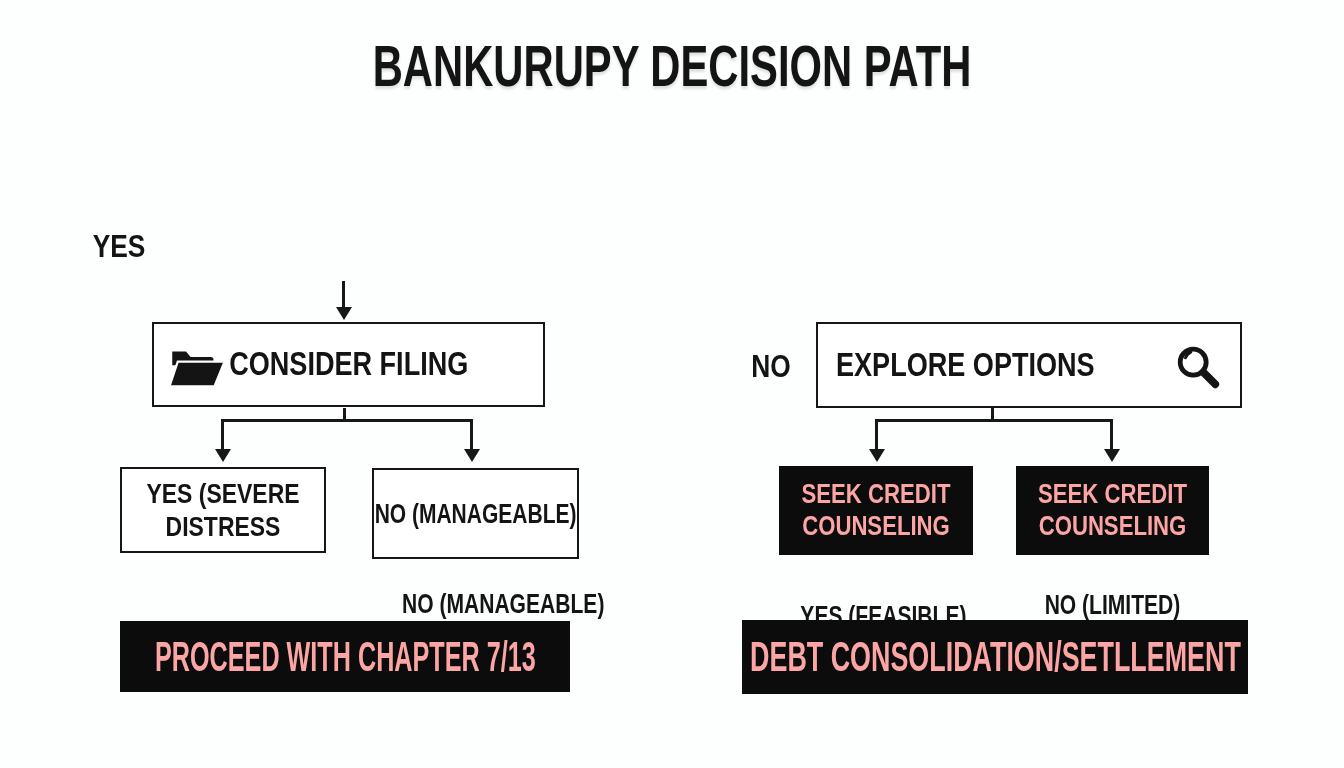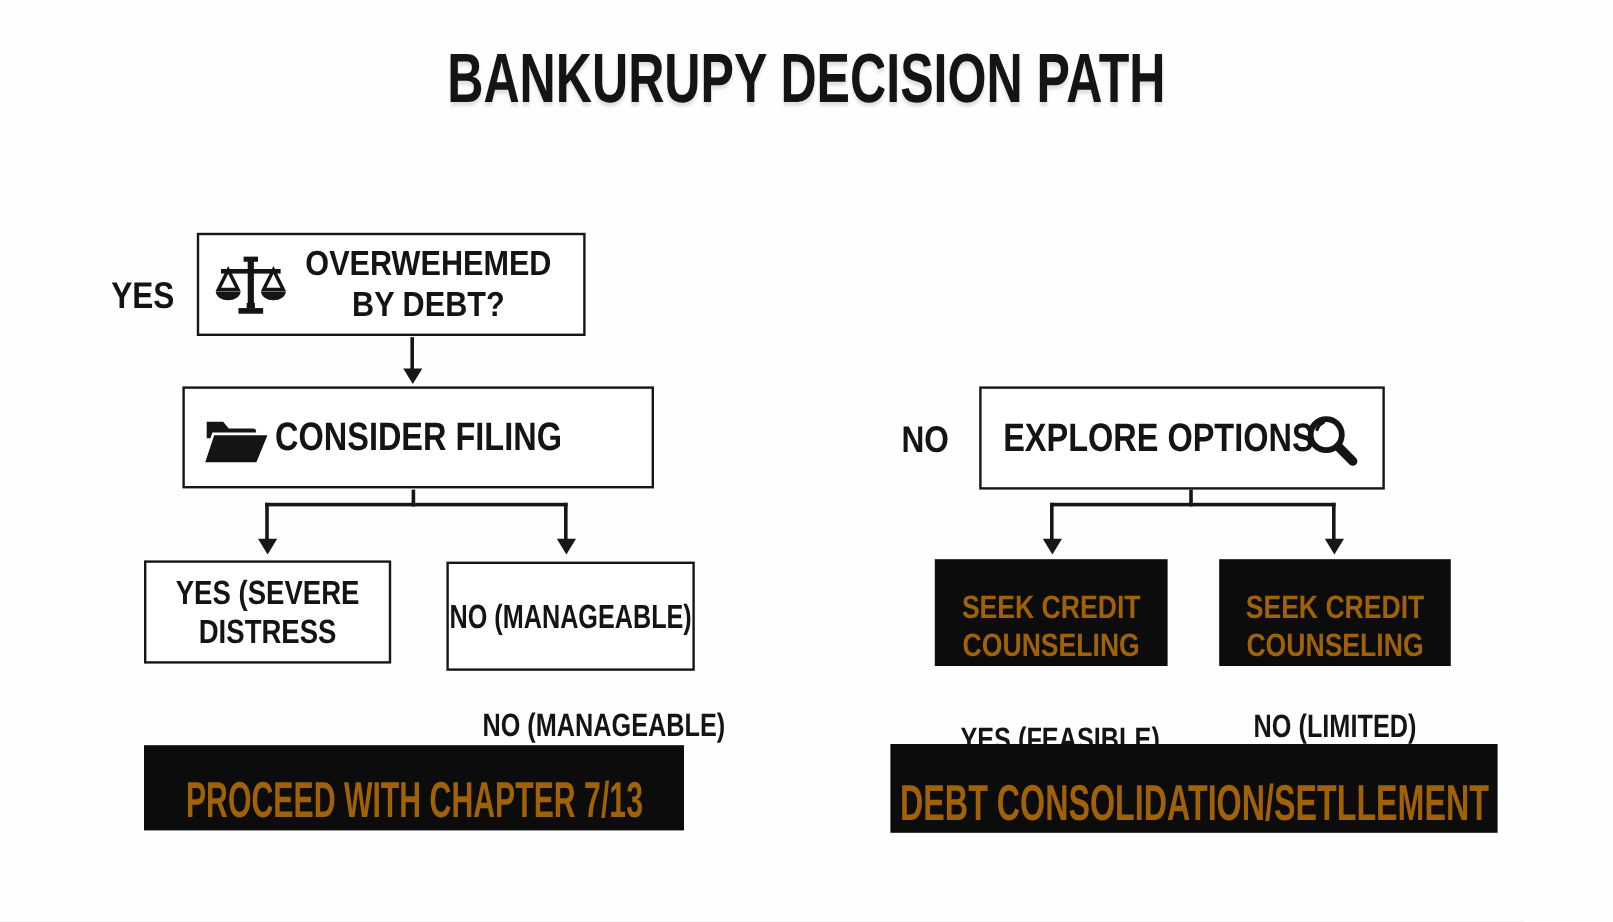--- a/index.html
+++ b/index.html
@@ -6,21 +6,21 @@
   #canvas{
     position:relative;width:1344px;height:768px;margin:0 auto;
     background:#fdfefe;overflow:hidden;
     font-family:"Liberation Sans", sans-serif;color:#141414;
   }
   .abs{position:absolute;}
   .node{
     position:absolute;box-sizing:border-box;background:#ffffff;
     border:2px solid #161616;display:flex;align-items:center;justify-content:center;
   }
-  .dark{background:#0c0c0c;border:none;color:#a16207;align-items:flex-end;}
+  .dark{background:#0c0c0c;border:none;color:#fca5a5;}
   .txt{
     display:block;font-weight:700;text-align:center;line-height:1.18;
     white-space:nowrap;transform-origin:center center;
   }
   .wrapok{white-space:normal;}
   .line{position:absolute;background:#171717;}
   .ahead{
     position:absolute;width:0;height:0;
     border-left:8px solid transparent;border-right:8px solid transparent;
     border-top:13px solid #171717;
@@ -40,36 +40,20 @@
 <div id="canvas">
 
   <div id="title">
     <span class="txt">BANKURUPY DECISION PATH</span>
   </div>
 
   <div class="cap" style="left:84px;top:229px;width:70px;font-size:31px;">
     <span class="txt" style="transform:scaleX(.85);">YES</span>
   </div>
 
-  <div class="node" style="left:164px;top:194px;width:324px;height:86px;padding-left:62px;">
-    <span class="icon abs" style="left:13px;top:15px;">
-      <svg width="60" height="52" viewBox="0 0 70 60">
-        <rect x="6" y="15" width="58" height="4.5" fill="#141414"></rect>
-        <rect x="32" y="7" width="6" height="43" fill="#141414"></rect>
-        <rect x="28" y="3" width="14" height="5" fill="#141414"></rect>
-        <path d="M13 16 L3.5 35 L22.5 35 Z" fill="none" stroke="#141414" stroke-width="3.4"></path>
-        <path d="M1 37 A12 8.5 0 0 0 25 37 Z" fill="#141414"></path>
-        <path d="M57 16 L47.5 35 L66.5 35 Z" fill="none" stroke="#141414" stroke-width="3.4"></path>
-        <path d="M45 37 A12 8.5 0 0 0 69 37 Z" fill="#141414"></path>
-        <rect x="31" y="48" width="8" height="5" fill="#141414"></rect>
-        <rect x="23" y="53" width="24" height="5.5" fill="#141414"></rect>
-      </svg>
-    </span>
-    <span class="txt wrapok" style="width:290px;font-size:29px;transform:scaleX(.88);">OVERWEHEMED BY DEBT?</span>
-  </div>
 
   <div class="line" style="left:342px;top:281px;width:3px;height:28px;"></div>
   <div class="ahead" style="left:336px;top:307px;"></div>
 
   <div class="node" style="left:152px;top:322px;width:393px;height:85px;">
     <span class="icon abs" style="left:13px;top:22px;">
       <svg width="60" height="44" viewBox="0 0 64 48">
         <path d="M5 6 h15 l5 6 h22 a3 3 0 0 1 3 3 v6 H5 z" fill="#141414"></path>
         <path d="M2 44 L11 17 H62 L51 44 Z" fill="#141414" stroke="#fdfefe" stroke-width="2.4"></path>
       </svg>
@@ -96,21 +80,21 @@
   </div>
 
   <div class="node dark" style="left:120px;top:621px;width:450px;height:71px;">
     <span class="txt" style="font-size:42px;transform:scaleX(.6);">PROCEED WITH CHAPTER 7/13</span>
   </div>
 
   <div class="cap" style="left:736px;top:349px;width:70px;font-size:31px;">
     <span class="txt" style="transform:scaleX(.85);">NO</span>
   </div>
 
-  <div class="node" style="left:816px;top:322px;width:338px;height:86px;justify-content:flex-start;padding-left:18px;">
+  <div class="node" style="left:816px;top:322px;width:426px;height:86px;justify-content:flex-start;padding-left:18px;">
     <span class="txt" style="font-size:33px;transform:scaleX(.82);transform-origin:left center;">EXPLORE OPTIONS</span>
     <span class="icon abs" style="right:17px;top:18px;">
       <svg width="50" height="50" viewBox="0 0 52 52">
         <circle cx="21" cy="21" r="13.5" fill="none" stroke="#141414" stroke-width="5"></circle>
         <path d="M31.5 31.5 L44 44" stroke="#141414" stroke-width="8" stroke-linecap="round"></path>
         <path d="M13 16.5 a10 10 0 0 1 5.5 -6" fill="none" stroke="#141414" stroke-width="3" stroke-linecap="round"></path>
       </svg>
     </span>
   </div>
 

